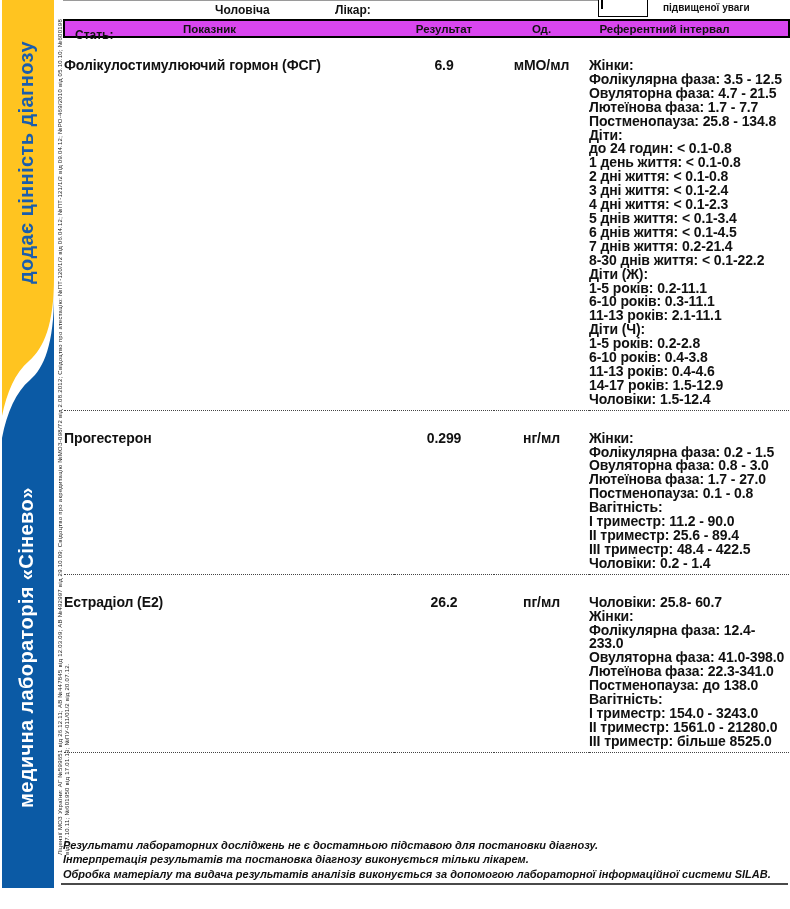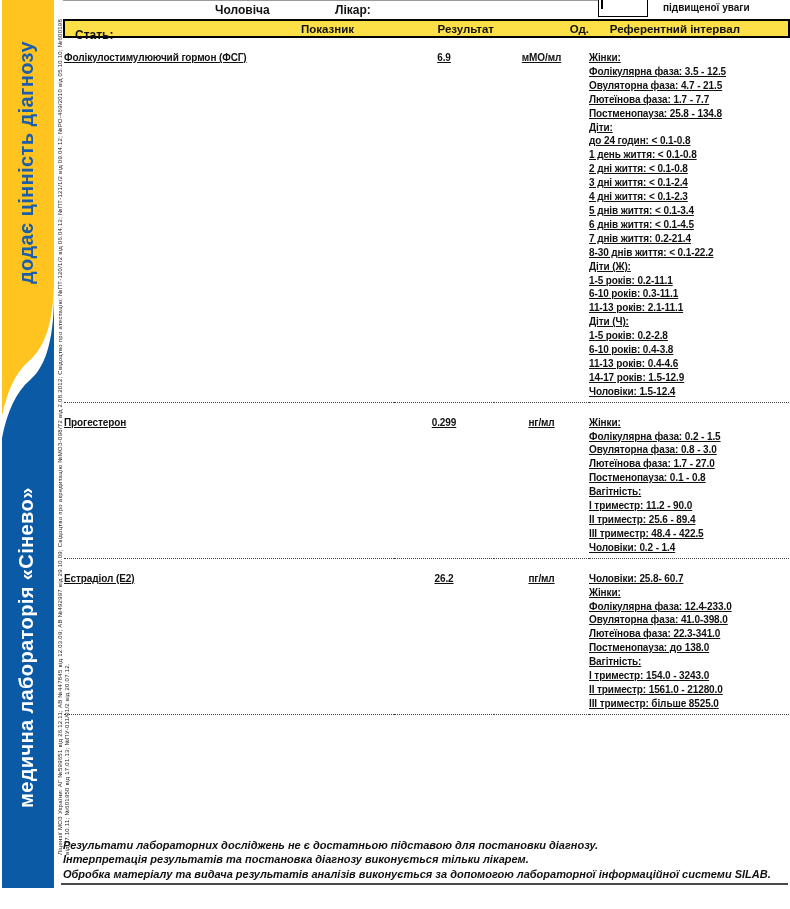--- a/index.html
+++ b/index.html
@@ -20,29 +20,29 @@
   .topline{position:absolute;left:0;top:0;width:535px;border-top:1px solid #9a9a9a;}
   .toprow{position:relative;padding-top:3px;height:16px;font-size:12px;font-weight:600;}
   .lbl-sex{position:absolute;left:12px;top:3px;margin-top:25px;}
   .val-sex{position:absolute;left:152px;top:3px;}
   .lbl-doc{position:absolute;left:272px;top:3px;}
   .attn-box{position:absolute;left:535px;top:-9px;width:44px;height:20px;border:1.5px solid #000;padding:2px;background:#fff;}
   .attn-box-inner{width:100%;height:100%;border:1.5px solid #000;box-sizing:border-box;}
   .attn-note{position:absolute;left:592px;top:2px;font-size:10px;font-weight:600;margin-left:8px;}
 
   table.results{border-collapse:collapse;width:725px;table-layout:fixed;}
-  .thead td{background:#fde047;border:2px solid #000;border-left:none;border-right:none;
-    font-size:11.5px;font-weight:bold;text-align:right;height:13px;padding:1px 0;}
+  .thead td{background:#d946ef;border:2px solid #000;border-left:none;border-right:none;
+    font-size:11.5px;font-weight:bold;text-align:center;height:13px;padding:1px 0;}
   .thead td:first-child{border-left:2px solid #000;}
   .thead td:last-child{border-right:2px solid #000;}
   .thead .c1{padding-right:40px;}
   .thead .c4{padding-right:48px;}
   col.c1{width:330px;}col.c2{width:100px;}col.c3{width:95px;}col.c4{width:200px;}
-  tr.rec>td{vertical-align:top;border-bottom:1px dotted #444;padding:13px 0 3px 0;
-    font-size:10px;line-height:13.9px;letter-spacing:-0.1px;text-decoration:underline;}
+  tr.rec>td{vertical-align:top;border-bottom:1px dotted #444;padding:21px 0 3px 0;
+    font-size:14px;line-height:13.9px;letter-spacing:-0.1px;}
   tr.rec:first-of-type>td{border-top:1px dotted #444;}
   td.name{font-weight:bold;font-size:12px;padding-left:10px;letter-spacing:-0.2px;}
   td.result{font-weight:bold;font-size:12px;text-align:center;}
   td.unit{text-align:center;font-weight:600;}
   td.ref{white-space:pre-line;font-weight:600;padding-left:3px;}
 
   .footer{position:absolute;left:63px;top:838px;width:725px;font-size:11px;font-weight:600;}
   .footer .note{line-height:14.4px;font-style:italic;}
   .rule{border-top:2.5px solid #4a4a4a;margin:2px 0 5px -2px;width:727px;}
   .pagerow{display:flex;justify-content:space-between;line-height:14px;}

